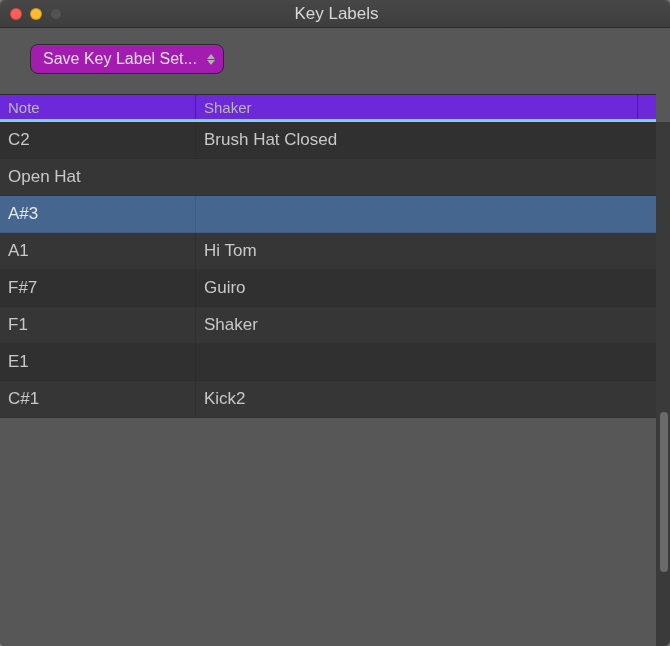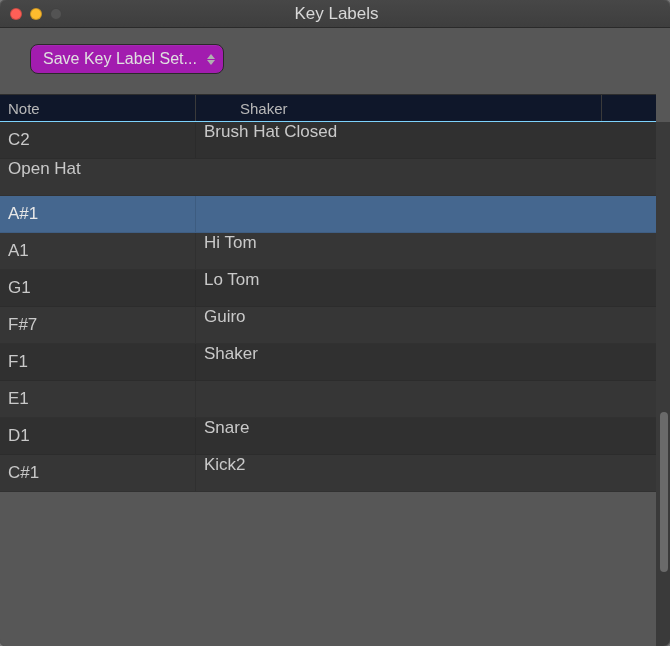--- a/index.html
+++ b/index.html
@@ -109,25 +109,24 @@
       flex: 1;
       display: flex;
       overflow: hidden;
     }
     .table-scroll {
       flex: 1;
       overflow-y: auto;
     }
     .table-header {
       display: flex;
-      background: #0f172a;
+      background: #6d28d9;
       height: 28px;
       border-top: 1px solid #2d2d2d;
-      border-bottom: 1px solid #7dd3fc;
-      gap: 36px;
+      border-bottom: 3px solid #7dd3fc;
     }
     .th {
       color: #b8b8b8;
       font-size: 15px;
       font-weight: 400;
       padding: 4px 8px;
       display: flex;
       align-items: center;
       border-right: 1px solid #3a3a3a;
     }
@@ -141,21 +140,21 @@
       width: 18px;
       border-right: none;
     }
     .table-body {
       display: flex;
       flex-direction: column;
     }
     .row {
       display: flex;
       height: 37px;
-      align-items: flex-start;
+      align-items: center;
       border-bottom: 1px solid rgba(0,0,0,0.08);
     }
     .row:nth-child(odd) {
       background: #303030;
     }
     .row:nth-child(even) {
       background: #363636;
     }
     .row.selected {
       background: #45678f;
@@ -227,46 +226,38 @@
       </div>
       <div class="table-body" id="table-body">
           <div class="row">
             <div class="cell cell-note">C2</div>
             <div class="cell cell-label">Brush Hat Closed</div>
           </div>
           <div class="row">
             <div class="cell cell-label">Open Hat</div>
           </div>
           <div class="row selected">
-            <div class="cell cell-note">A#1</div>
+            <div class="cell cell-note">A#3</div>
           </div>
           <div class="row">
             <div class="cell cell-note">A1</div>
             <div class="cell cell-label">Hi Tom</div>
           </div>
           <div class="row">
-            <div class="cell cell-note">G1</div>
-            <div class="cell cell-label">Lo Tom</div>
-          </div>
-          <div class="row">
             <div class="cell cell-note">F#7</div>
             <div class="cell cell-label">Guiro</div>
           </div>
           <div class="row">
             <div class="cell cell-note">F1</div>
             <div class="cell cell-label">Shaker</div>
           </div>
           <div class="row">
             <div class="cell cell-note">E1</div>
           </div>
           <div class="row">
-            <div class="cell cell-note">D1</div>
-            <div class="cell cell-label">Snare</div>
-          </div>
-          <div class="row">
             <div class="cell cell-note">C#1</div>
             <div class="cell cell-label">Kick2</div>
           </div>
         </div>
     </div>
     <div class="scrollbar-track">
       <div class="scrollbar-thumb"></div>
     </div>
   </div>
 

